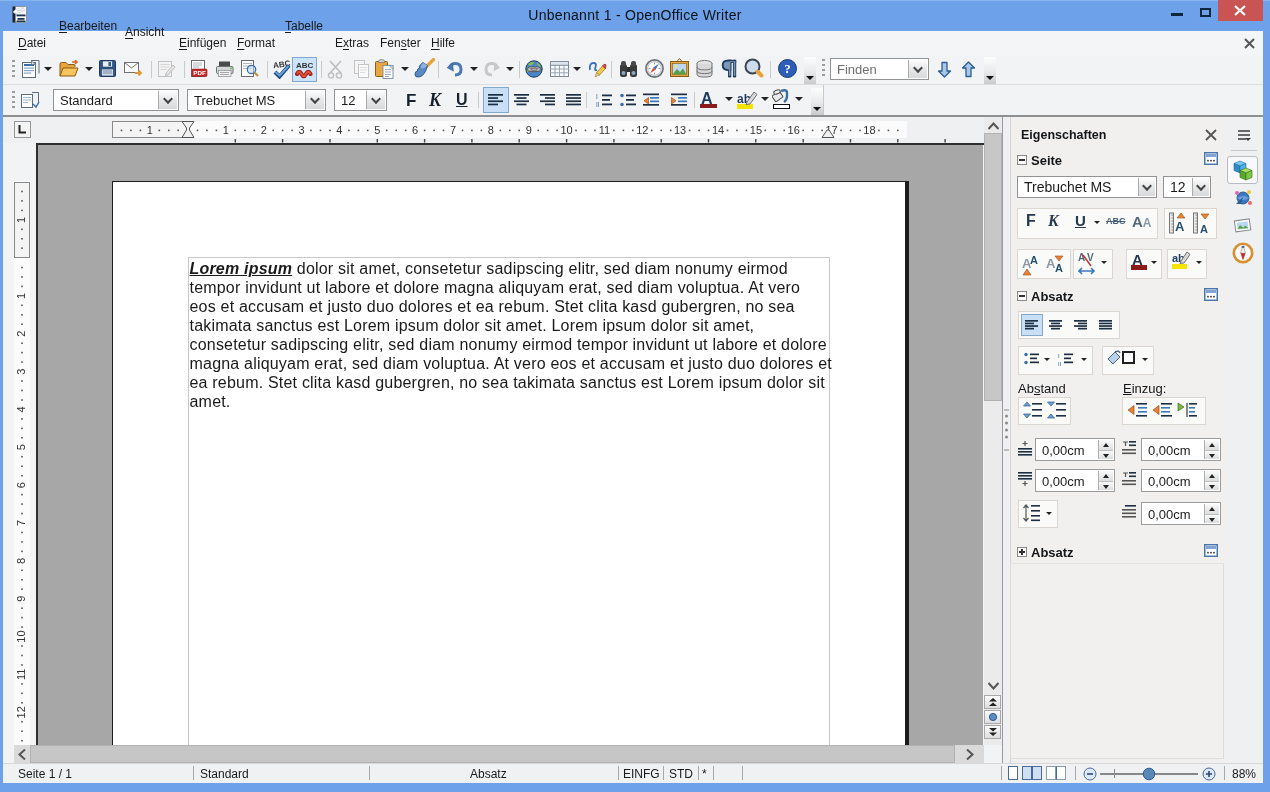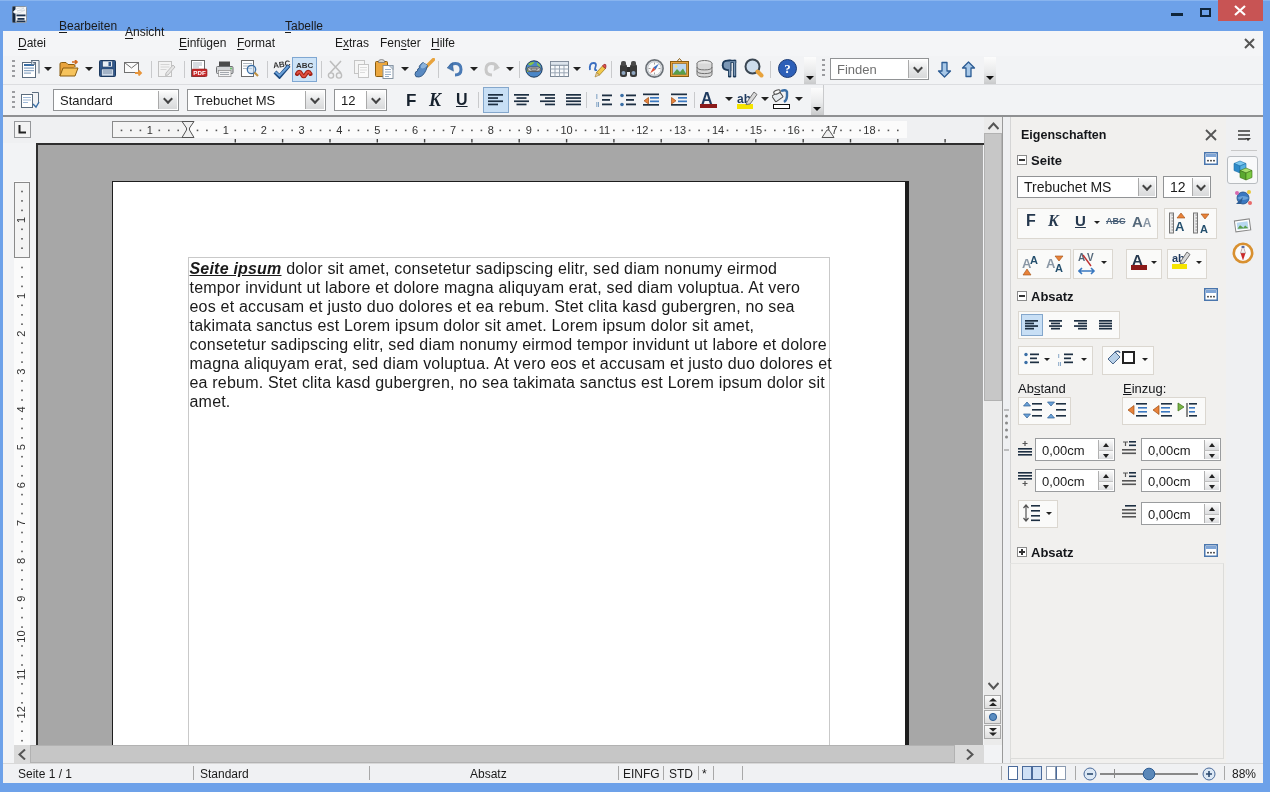--- a/index.html
+++ b/index.html
@@ -28,20 +28,21 @@
 .spin .ub:after{content:"";position:absolute;left:4px;top:3px;border-left:3px solid transparent;border-right:3px solid transparent;border-bottom:4px solid #222}
 .spin .db:after{content:"";position:absolute;left:4px;top:3px;border-left:3px solid transparent;border-right:3px solid transparent;border-top:4px solid #222}
 </style></head>
 <body>
 <div id="win">
     <div class="a" style="left:0;top:0;width:1270px;height:31px;background:#6da1e9"></div>
     <div class="a" style="left:0;top:0;width:1270px;height:1px;background:#88b4ef"></div>
     <div class="a" style="left:0;top:31px;width:3px;height:761px;background:#6da1e9"></div>
     <div class="a" style="left:1263px;top:21px;width:7px;height:771px;background:#6da1e9"></div>
     <div class="a" style="left:0;top:783px;width:1270px;height:9px;background:#6da1e9"></div>
+    <div class="a" style="left:0;top:7px;width:1270px;text-align:center;font-size:14px;letter-spacing:0.3px;color:#0d1216">Unbenannt 1 - OpenOffice Writer</div>
     <svg class="a" style="left:12px;top:6px" width="15" height="17" viewBox="0 0 15 17">
       <rect x="0.5" y="0.5" width="14" height="16" rx="1" fill="#f6f7f8" stroke="#8a95a2"></rect>
 <rect x="0.5" y="0.5" width="3" height="16" fill="#16283f"></rect>
 <rect x="4.5" y="8.5" width="9" height="1.8" fill="#1d3350"></rect>
 <rect x="5.5" y="12" width="7" height="1.8" fill="#1d3350"></rect>
 <rect x="4.5" y="14.5" width="9" height="1.5" fill="#1d3350"></rect>
 <path d="M1 6 Q5 1 12 2 Q8 4 5 5 Q9 4.5 13 4 Q8 7 4 7.5 Q2.5 7.5 1 6 Z" fill="#fdfdfd" stroke="#b8c2cc" stroke-width="0.5"></path>
 </svg>
     <div class="a" style="left:1171px;top:13px;width:12px;height:3px;background:#10263c"></div>
     <div class="a" style="left:1200px;top:8px;width:11px;height:9px;border:2px solid #10263c"></div>
@@ -548,21 +549,21 @@
       <text x="8" y="496.4" font-size="11" fill="#333" text-anchor="middle" transform="rotate(-90 8 493.4)">11</text>
       <rect x="7.2" y="502.1" width="1.6" height="1.6" fill="#555"></rect>
       <rect x="7.2" y="511.6" width="1.6" height="1.6" fill="#555"></rect>
       <rect x="7.2" y="521.0" width="1.6" height="1.6" fill="#555"></rect>
       <text x="8" y="534.3" font-size="11" fill="#333" text-anchor="middle" transform="rotate(-90 8 531.3)">12</text>
       <rect x="7.2" y="539.9" width="1.6" height="1.6" fill="#555"></rect>
       <rect x="7.2" y="549.4" width="1.6" height="1.6" fill="#555"></rect>
       <rect x="7.2" y="558.9" width="1.6" height="1.6" fill="#555"></rect>
     </svg>
     <div class="a" style="left:189.5px;top:259px;width:642px;font-size:16px;line-height:19px;color:#1a1a1a;letter-spacing:0.2px;white-space:nowrap">
-<span style="font-weight:bold;font-style:italic;text-decoration:underline">Seite ipsum</span> dolor sit amet, consetetur sadipscing elitr, sed diam nonumy eirmod<br>
+<span style="font-weight:bold;font-style:italic;text-decoration:underline">Lorem ipsum</span> dolor sit amet, consetetur sadipscing elitr, sed diam nonumy eirmod<br>
 tempor invidunt ut labore et dolore magna aliquyam erat, sed diam voluptua. At vero<br>
 eos et accusam et justo duo dolores et ea rebum. Stet clita kasd gubergren, no sea<br>
 takimata sanctus est Lorem ipsum dolor sit amet. Lorem ipsum dolor sit amet,<br>
 consetetur sadipscing elitr, sed diam nonumy eirmod tempor invidunt ut labore et dolore<br>
 magna aliquyam erat, sed diam voluptua. At vero eos et accusam et justo duo dolores et<br>
 ea rebum. Stet clita kasd gubergren, no sea takimata sanctus est Lorem ipsum dolor sit<br>
 amet.</div>
     <div class="a" style="left:40px;top:742px;font-size:13px;font-weight:bold;color:rgba(255,255,255,.65);letter-spacing:1px">blog</div>
     <div class="a" style="left:984px;top:117px;width:18px;height:628px;background:#ebebeb"></div>
     <svg class="a" style="left:988px;top:122px" width="11" height="8" viewBox="0 0 11 8">

